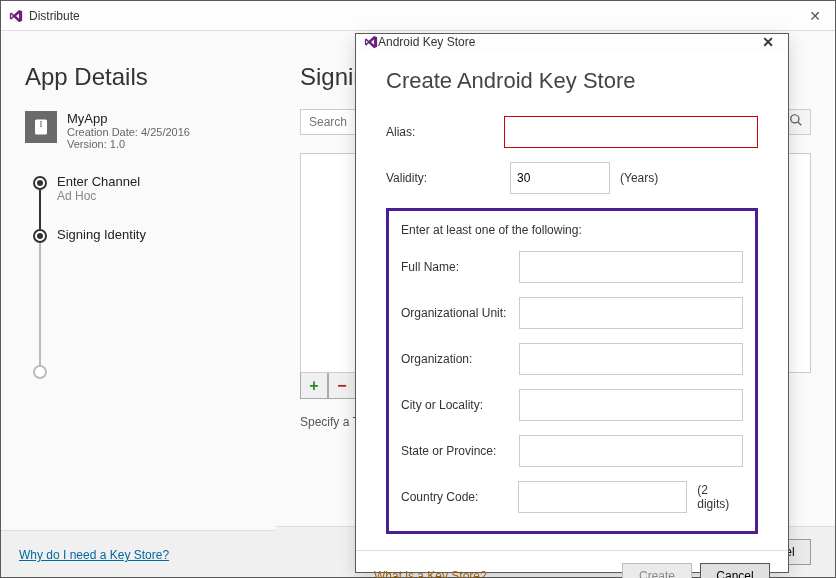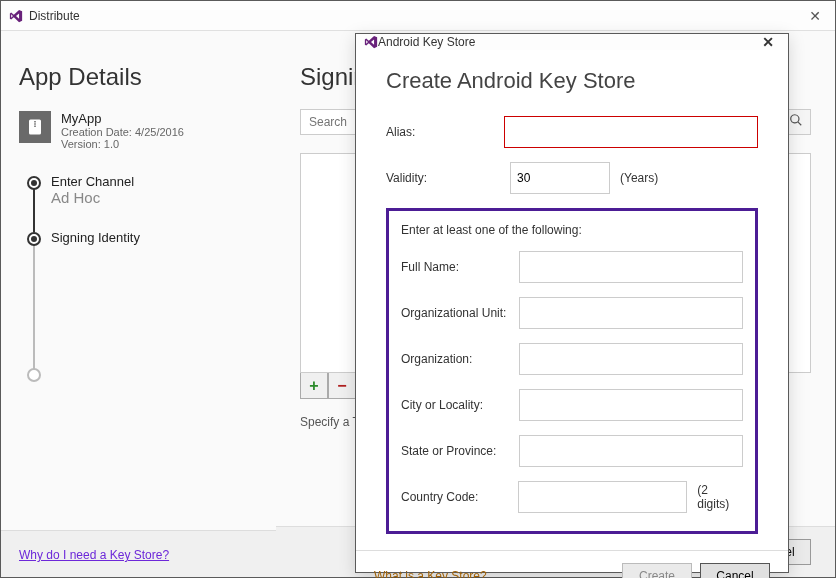--- a/index.html
+++ b/index.html
@@ -46,21 +46,21 @@
       cursor: pointer;
       width: 24px;
       text-align: center;
     }
     .main-content {
       display: flex;
       height: calc(100% - 30px);
     }
     .sidebar {
       width: 275px;
-      padding: 20px 18px;
+      padding: 20px 24px;
       position: relative;
     }
     .sidebar h1 {
       font-size: 24px;
       font-weight: 300;
       margin: 12px 0 20px 0;
       color: #333;
     }
     .app-info {
       display: flex;
@@ -113,31 +113,31 @@
       content: "";
       display: block;
       width: 6px;
       height: 6px;
       border-radius: 50%;
       background: #333;
       margin: 2px auto;
     }
     .step-dot.hollow { border-color: #bbb; }
     .step-labels .title { font-size: 13px; color: #222; }
-    .step-labels .sub { font-size: 15px; color: #888; }
+    .step-labels .sub { font-size: 12px; color: #888; }
     .link-area {
       position: absolute;
       bottom: 0;
       left: 0;
       right: 0;
       padding: 14px 18px;
       border-top: 1px solid #ddd;
       background: #f0f0f0;
     }
-    .link-area a { color: #6d28d9; font-size: 12px; text-decoration: underline; cursor: pointer; }
+    .link-area a { color: #0369a1; font-size: 12px; text-decoration: underline; cursor: pointer; }
     .main-panel {
       flex: 1;
       padding: 20px 24px;
       position: relative;
     }
     .main-panel h1 {
       font-size: 24px;
       font-weight: 300;
       margin: 12px 0 18px 0;
       color: #333;

